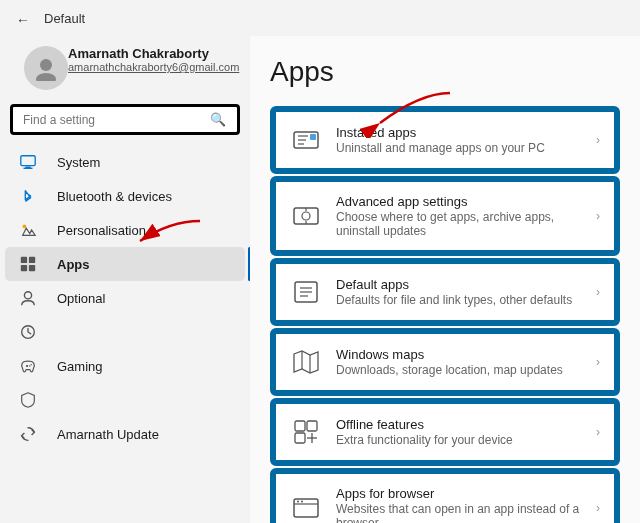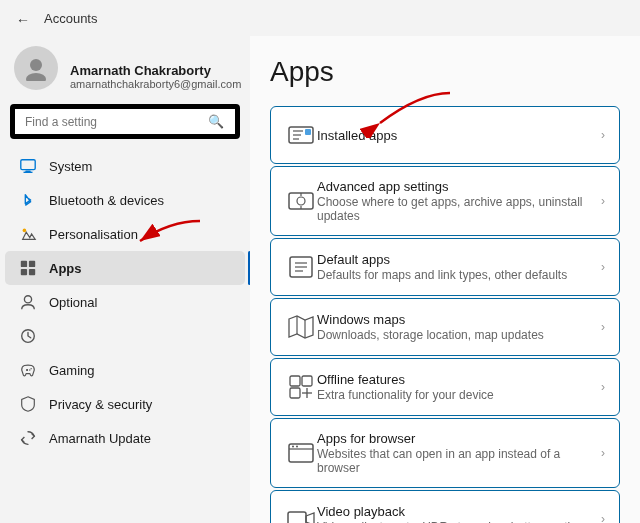--- a/index.html
+++ b/index.html
@@ -40,62 +40,61 @@
       width: 250px;
       background: #f3f3f3;
       display: flex;
       flex-direction: column;
       padding: 0 0 10px 0;
       overflow-y: auto;
       flex-shrink: 0;
     }
     .user-section {
       display: flex;
-      align-items: flex-end;
-      gap: 12px;
-      padding: 10px 14px 14px 14px;
+      align-items: flex-start;
+      padding: 10px 14px 14px 24px;
     }
     .avatar {
       width: 44px;
       height: 44px;
       border-radius: 50%;
       background: #d0d0d0;
       display: flex;
       align-items: center;
       justify-content: center;
       font-size: 22px;
       color: #555;
       flex-shrink: 0;
     }
     .user-info { display: flex; flex-direction: column; }
     .user-name { font-size: 13px; font-weight: 600; color: #1a1a1a; }
-    .user-email { font-size: 11px; color: #555; }
+    .user-email { font-size: 11px; color: #555; text-decoration: underline; }
     .search-box {
       margin: 0 10px 10px 10px;
       display: flex;
       align-items: center;
       background: #fff;
-      border: 5px solid #000000;
+      border: 3px solid #000000;
       border-radius: 4px;
       padding: 5px 10px;
       gap: 8px;
     }
     .search-box input {
       border: none;
       outline: none;
       font-size: 12px;
       color: #555;
       flex: 1;
       background: transparent;
     }
     .search-icon { font-size: 13px; color: #666; }
     .nav-item {
       display: flex;
       align-items: center;
-      gap: 12px;
+      gap: 20px;
       padding: 8px 14px;
       cursor: pointer;
       font-size: 13px;
       color: #1a1a1a;
       border-radius: 5px;
       margin: 0 5px;
       position: relative;
     }
     .nav-item.active {
       background: #e0e0e0;
@@ -136,25 +135,26 @@
       margin-bottom: 18px;
     }
     .settings-list {
       display: flex;
       flex-direction: column;
       gap: 2px;
     }
     .settings-item {
       display: flex;
       align-items: center;
+      gap: 14px;
       padding: 12px 14px;
       background: #fff;
       border-radius: 6px;
       cursor: pointer;
-      border: 1px solid #0369a1;
+      border: 6px solid #0369a1;
     }
     .settings-item-icon {
       width: 32px;
       height: 32px;
       display: flex;
       align-items: center;
       justify-content: center;
       flex-shrink: 0;
       font-size: 20px;
       color: #555;
@@ -167,21 +167,21 @@
     .icon-svg { width: 18px; height: 18px; }
 
     
     .arrow-svg { position: absolute; pointer-events: none; }
   </style>
 </head>
 <body>
 
 <div class="title-bar">
   <button class="back-btn">←</button>
-  <span>Accounts</span>
+  <span>Default</span>
 </div>
 
 <div class="main-layout">
 
   <div class="sidebar">
     <div class="user-section">
       <div class="avatar">
         <svg width="26" height="26" viewBox="0 0 26 26" fill="none">
           <circle cx="13" cy="10" r="6" fill="#888"></circle>
           <ellipse cx="13" cy="24" rx="10" ry="6" fill="#888"></ellipse>
@@ -272,21 +272,20 @@
           </span>
       <span>Gaming</span>
 
     </div>
         <div class="nav-item">
       <span class="nav-icon">
             <svg viewBox="0 0 20 20" fill="none" class="icon-svg">
               <path d="M10 2 L17 5 V11 Q17 16 10 18 Q3 16 3 11 V5Z" stroke="#555" stroke-width="1.3" fill="none"></path>
             </svg>
           </span>
-      <span>Privacy &amp; security</span>
 
     </div>
         <div class="nav-item">
       <span class="nav-icon">
             <svg viewBox="0 0 20 20" fill="none" class="icon-svg">
               <path d="M10 3 Q15 3 17 8" stroke="#555" stroke-width="1.5" stroke-linecap="round"></path>
               <path d="M10 17 Q5 17 3 12" stroke="#555" stroke-width="1.5" stroke-linecap="round"></path>
               <polyline points="14,5 17,8 14,11" stroke="#555" stroke-width="1.5" fill="none"></polyline>
               <polyline points="6,15 3,12 6,9" stroke="#555" stroke-width="1.5" fill="none"></polyline>
             </svg>
@@ -305,20 +304,21 @@
             <svg viewBox="0 0 32 32" fill="none">
               <rect x="4" y="8" width="24" height="16" rx="2" stroke="#555" stroke-width="1.5"></rect>
               <line x1="8" y1="12" x2="18" y2="12" stroke="#555" stroke-width="1.2"></line>
               <line x1="8" y1="16" x2="16" y2="16" stroke="#555" stroke-width="1.2"></line>
               <line x1="8" y1="20" x2="14" y2="20" stroke="#555" stroke-width="1.2"></line>
               <rect x="20" y="10" width="6" height="6" rx="1" fill="#0078d4" opacity="0.7"></rect>
             </svg>
           </div>
       <div class="settings-item-text">
         <span class="settings-item-title">Installed apps</span>
+        <span class="settings-item-desc">Uninstall and manage apps on your PC</span>
       </div>
       <span style="margin-left:auto;color:#999;font-size:12px;">›</span>
     </div>
         <div class="settings-item">
       <div class="settings-item-icon">
             <svg viewBox="0 0 32 32" fill="none">
               <rect x="4" y="8" width="24" height="16" rx="2" stroke="#555" stroke-width="1.5"></rect>
               <circle cx="16" cy="16" r="4" stroke="#555" stroke-width="1.2"></circle>
               <line x1="16" y1="8" x2="16" y2="11" stroke="#555" stroke-width="1.2"></line>
               <line x1="16" y1="21" x2="16" y2="24" stroke="#555" stroke-width="1.2"></line>
@@ -334,21 +334,21 @@
       <div class="settings-item-icon">
             <svg viewBox="0 0 32 32" fill="none">
               <rect x="5" y="6" width="22" height="20" rx="2" stroke="#555" stroke-width="1.5"></rect>
               <line x1="10" y1="12" x2="22" y2="12" stroke="#555" stroke-width="1.2"></line>
               <line x1="10" y1="16" x2="22" y2="16" stroke="#555" stroke-width="1.2"></line>
               <line x1="10" y1="20" x2="18" y2="20" stroke="#555" stroke-width="1.2"></line>
             </svg>
           </div>
       <div class="settings-item-text">
         <span class="settings-item-title">Default apps</span>
-        <span class="settings-item-desc">Defaults for maps and link types, other defaults</span>
+        <span class="settings-item-desc">Defaults for file and link types, other defaults</span>
       </div>
       <span style="margin-left:auto;color:#999;font-size:12px;">›</span>
     </div>
         <div class="settings-item">
       <div class="settings-item-icon">
             <svg viewBox="0 0 32 32" fill="none">
               <polygon points="4,8 12,5 20,9 28,6 28,24 20,27 12,23 4,26" stroke="#555" stroke-width="1.3" fill="none"></polygon>
               <line x1="12" y1="5" x2="12" y2="23" stroke="#555" stroke-width="1.2"></line>
               <line x1="20" y1="9" x2="20" y2="27" stroke="#555" stroke-width="1.2"></line>
             </svg>

